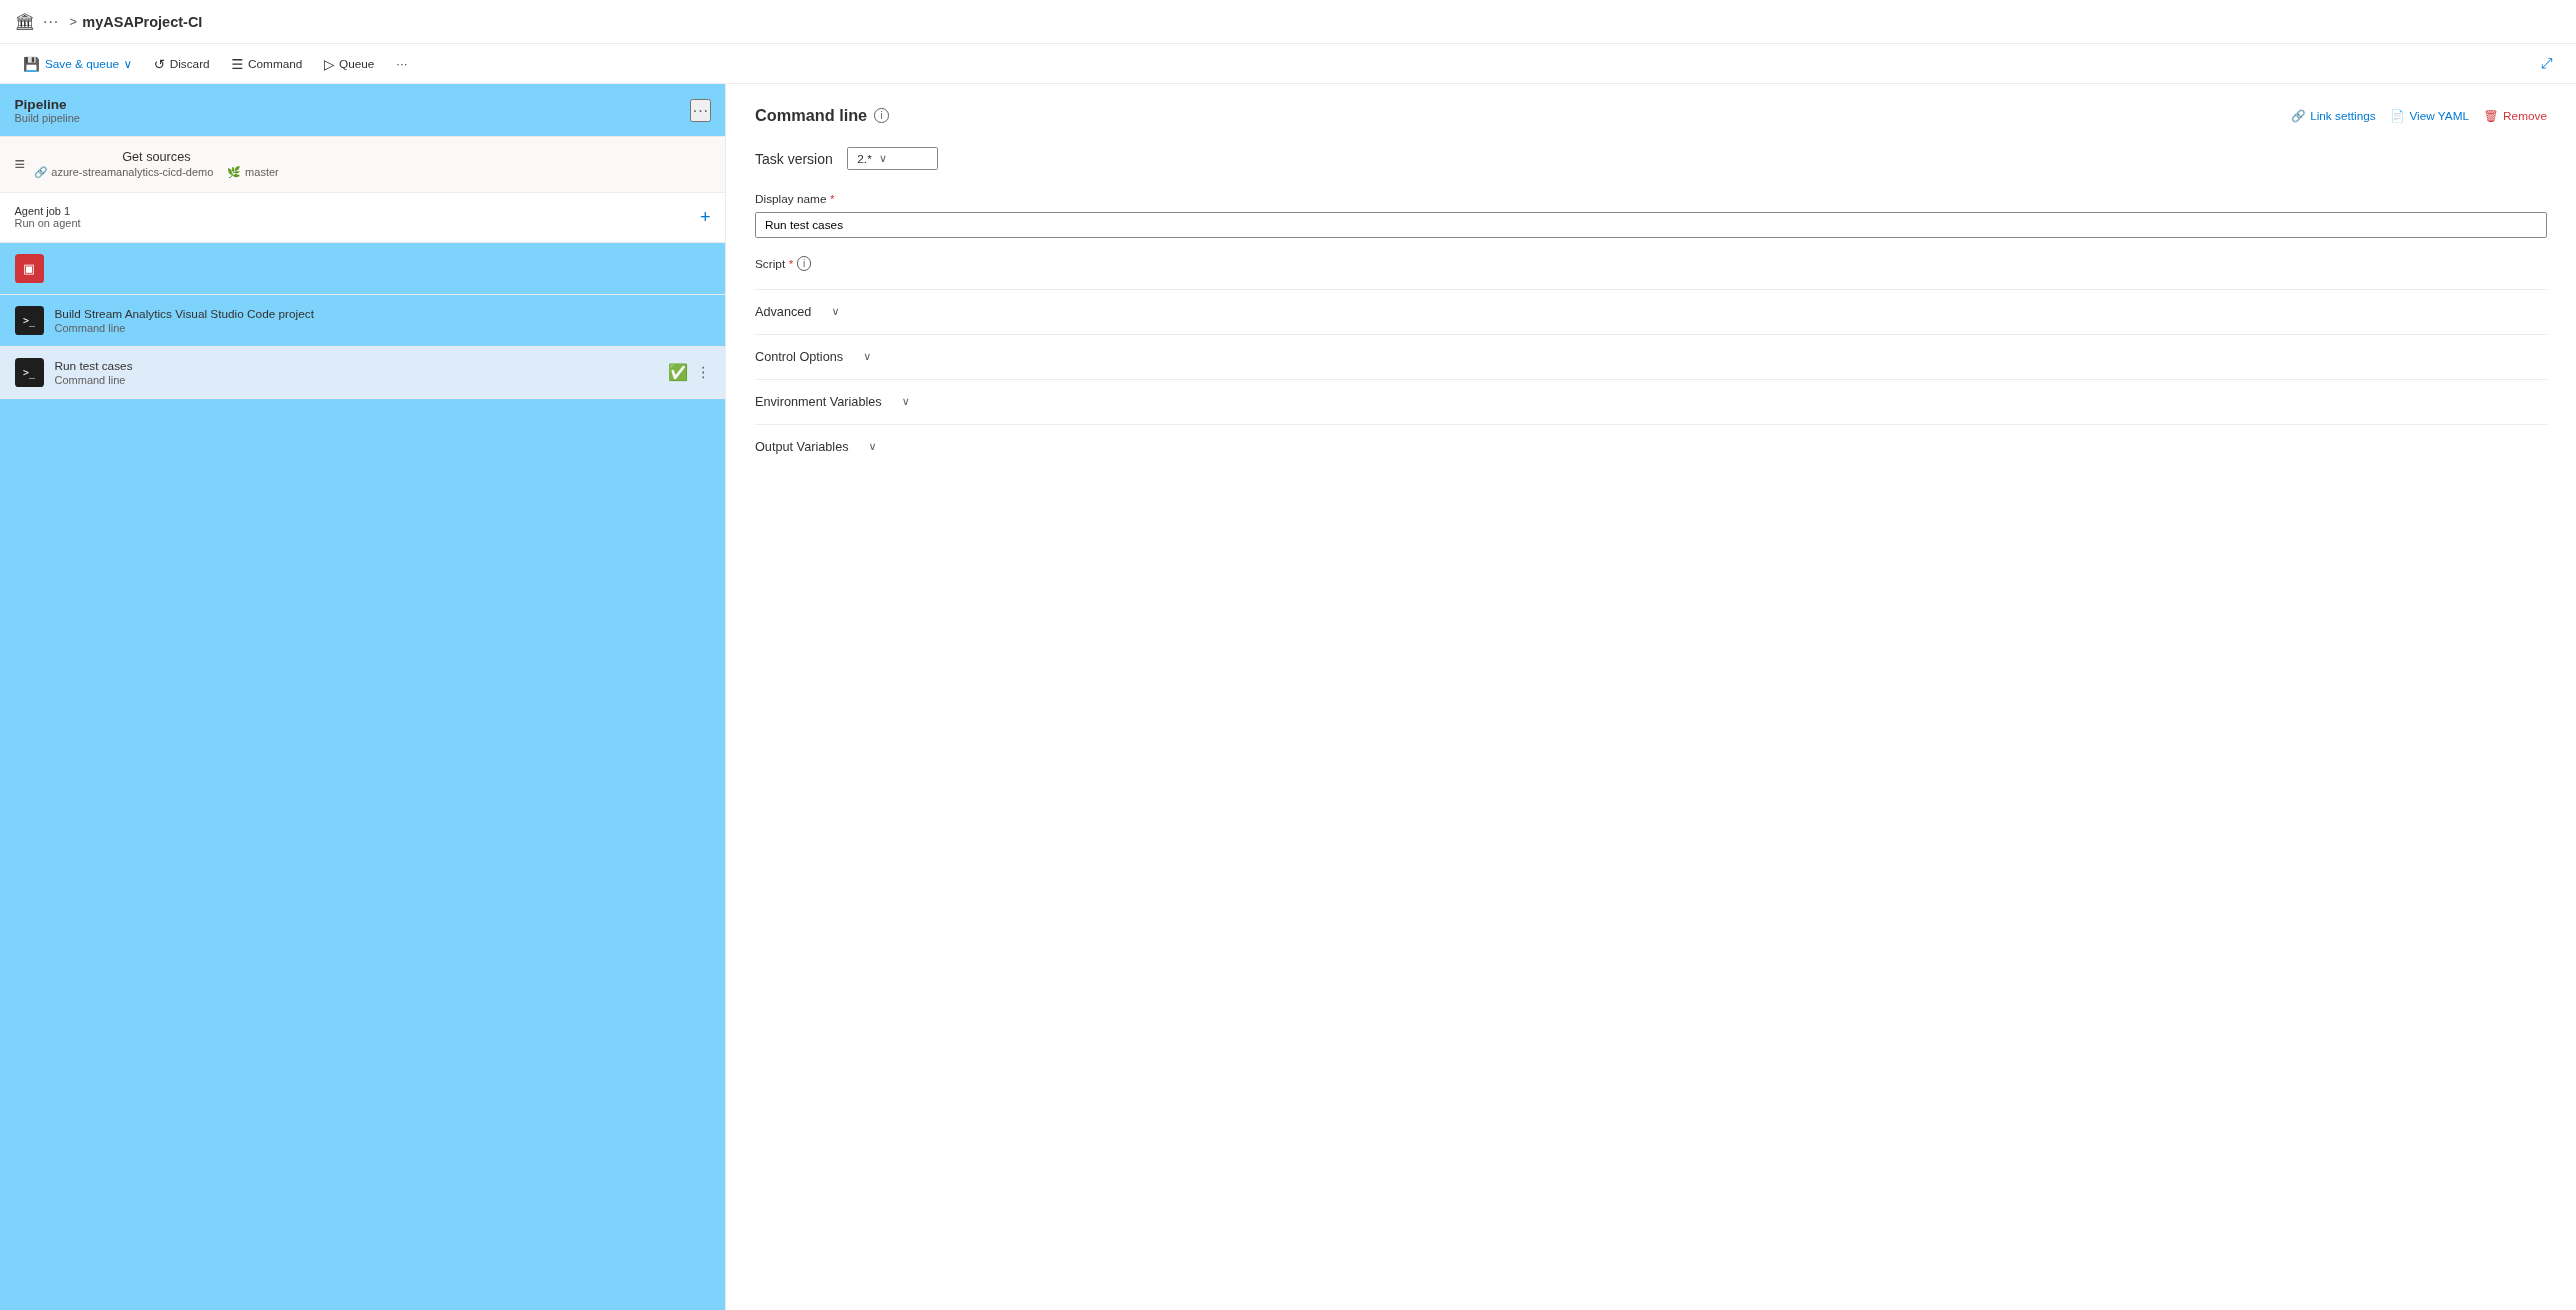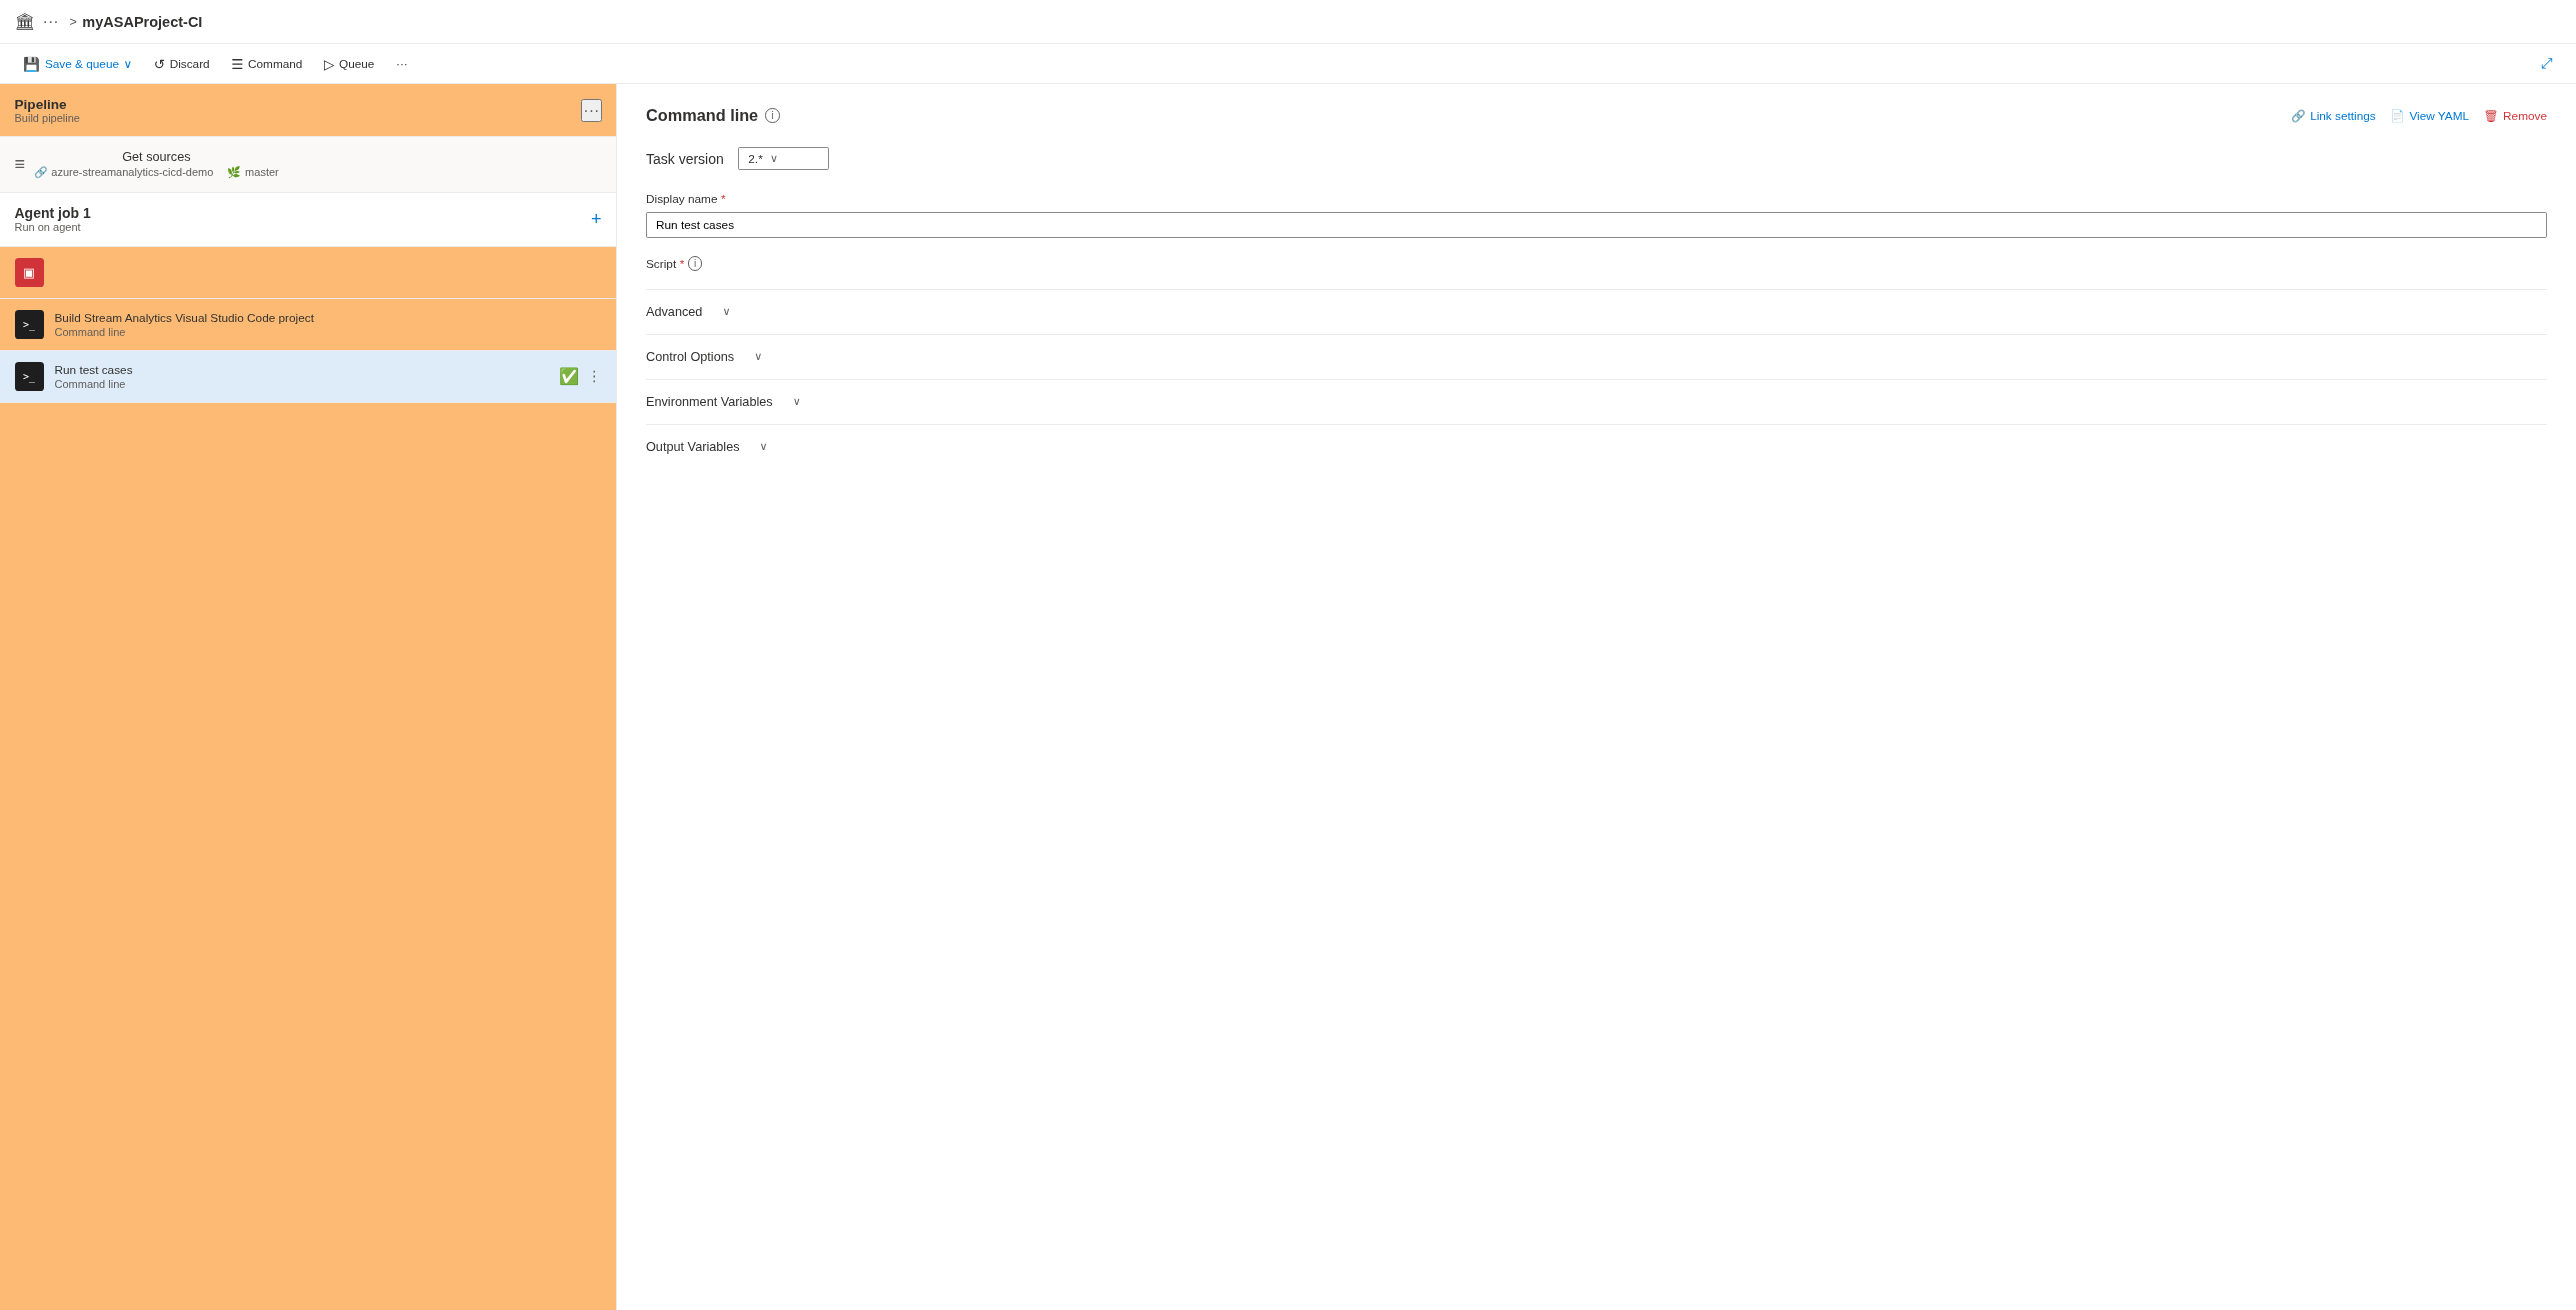--- a/index.html
+++ b/index.html
@@ -25,21 +25,21 @@
       border: none; background: transparent; cursor: pointer; color: #323130;
       font-size: 11.8px; border-radius: 1.8px;
     }
     .toolbar-btn.primary { color: #0078d4; }
     .toolbar-btn-icon { font-size: 13.6px; }
 
     
     .main-layout { display: flex; height: calc(100vh - 84px); }
 
     
-    .left-panel { width: 617px; border-right: 0.9px solid #edebe9; overflow-y: auto; background: #fdba74; flex-shrink: 0; }
+    .left-panel { width: 726px; border-right: 0.9px solid #edebe9; overflow-y: auto; background: #7dd3fc; flex-shrink: 0; }
 
     .pipeline-header {
       display: flex; align-items: center; justify-content: space-between;
       padding: 12.7px 14.5px; border-bottom: 0.9px solid #edebe9;
     }
     .pipeline-title { font-size: 13.6px; font-weight: 600; }
     .pipeline-subtitle { font-size: 11px; color: #605e5c; }
     .pipeline-more { color: #605e5c; cursor: pointer; font-size: 16.3px; }
 
     .get-sources {
@@ -47,21 +47,21 @@
       padding: 12.7px 14.5px; border-bottom: 0.9px solid #edebe9; background: #faf9f8;
     }
     .get-sources-title { font-size: 12.7px; font-weight: 400; text-align: center; }
     .get-sources-meta { display: flex; align-items: center; gap: 14.5px; font-size: 11px; color: #605e5c; margin-top: 1.8px; }
     .get-sources-meta-item { display: flex; align-items: center; gap: 3.6px; }
 
     .agent-job {
       display: flex; align-items: center; justify-content: space-between;
       padding: 12.7px 14.5px; border-bottom: 0.9px solid #edebe9; background: #fff;
     }
-    .agent-job-info .agent-job-title { font-size: 14px; font-weight: 700; }
+    .agent-job-info .agent-job-title { font-size: 11px; font-weight: 400; }
     .agent-job-info .agent-job-subtitle { font-size: 11px; color: #605e5c; }
     .agent-job-add { color: #0078d4; font-size: 18px; cursor: pointer; background: none; border: none; }
 
     .task-item {
       display: flex; align-items: center; gap: 11px;
       padding: 11px 14.5px; border-bottom: 0.9px solid #edebe9; cursor: pointer;
     }
     .task-item.selected { background: #deecf9; }
     .task-icon {
       width: 29px; height: 29px; border-radius: 3.6px;

